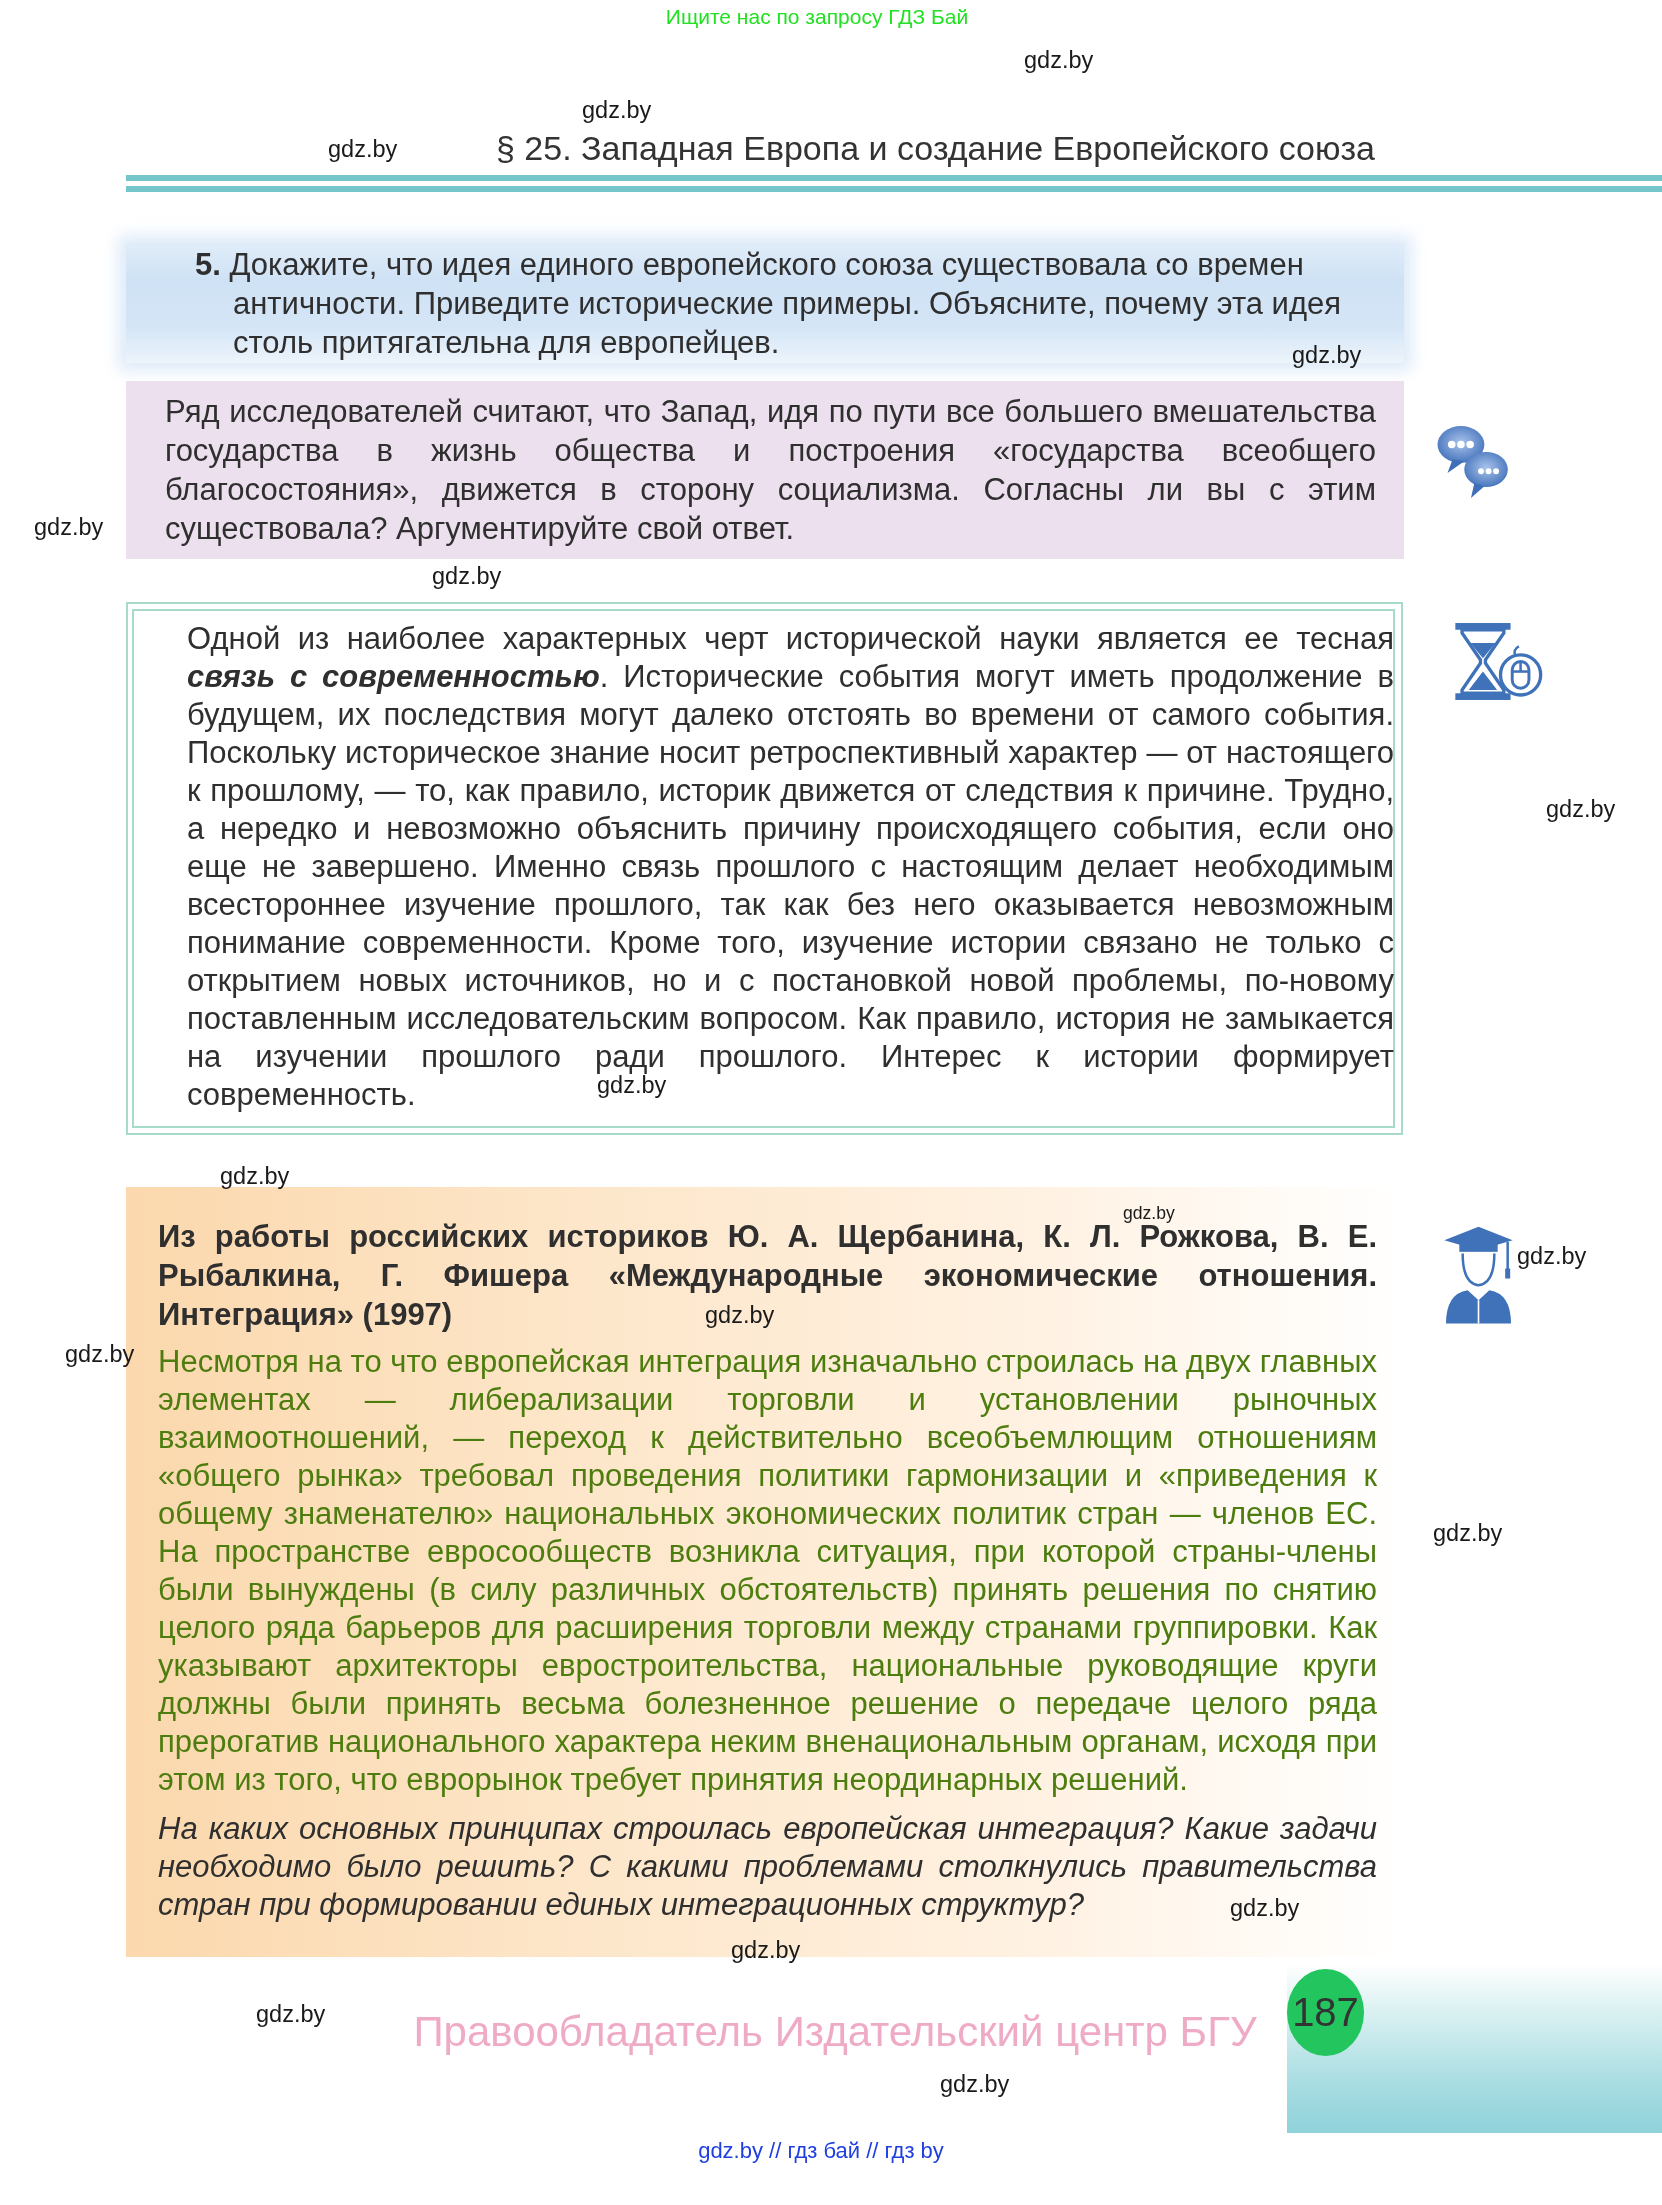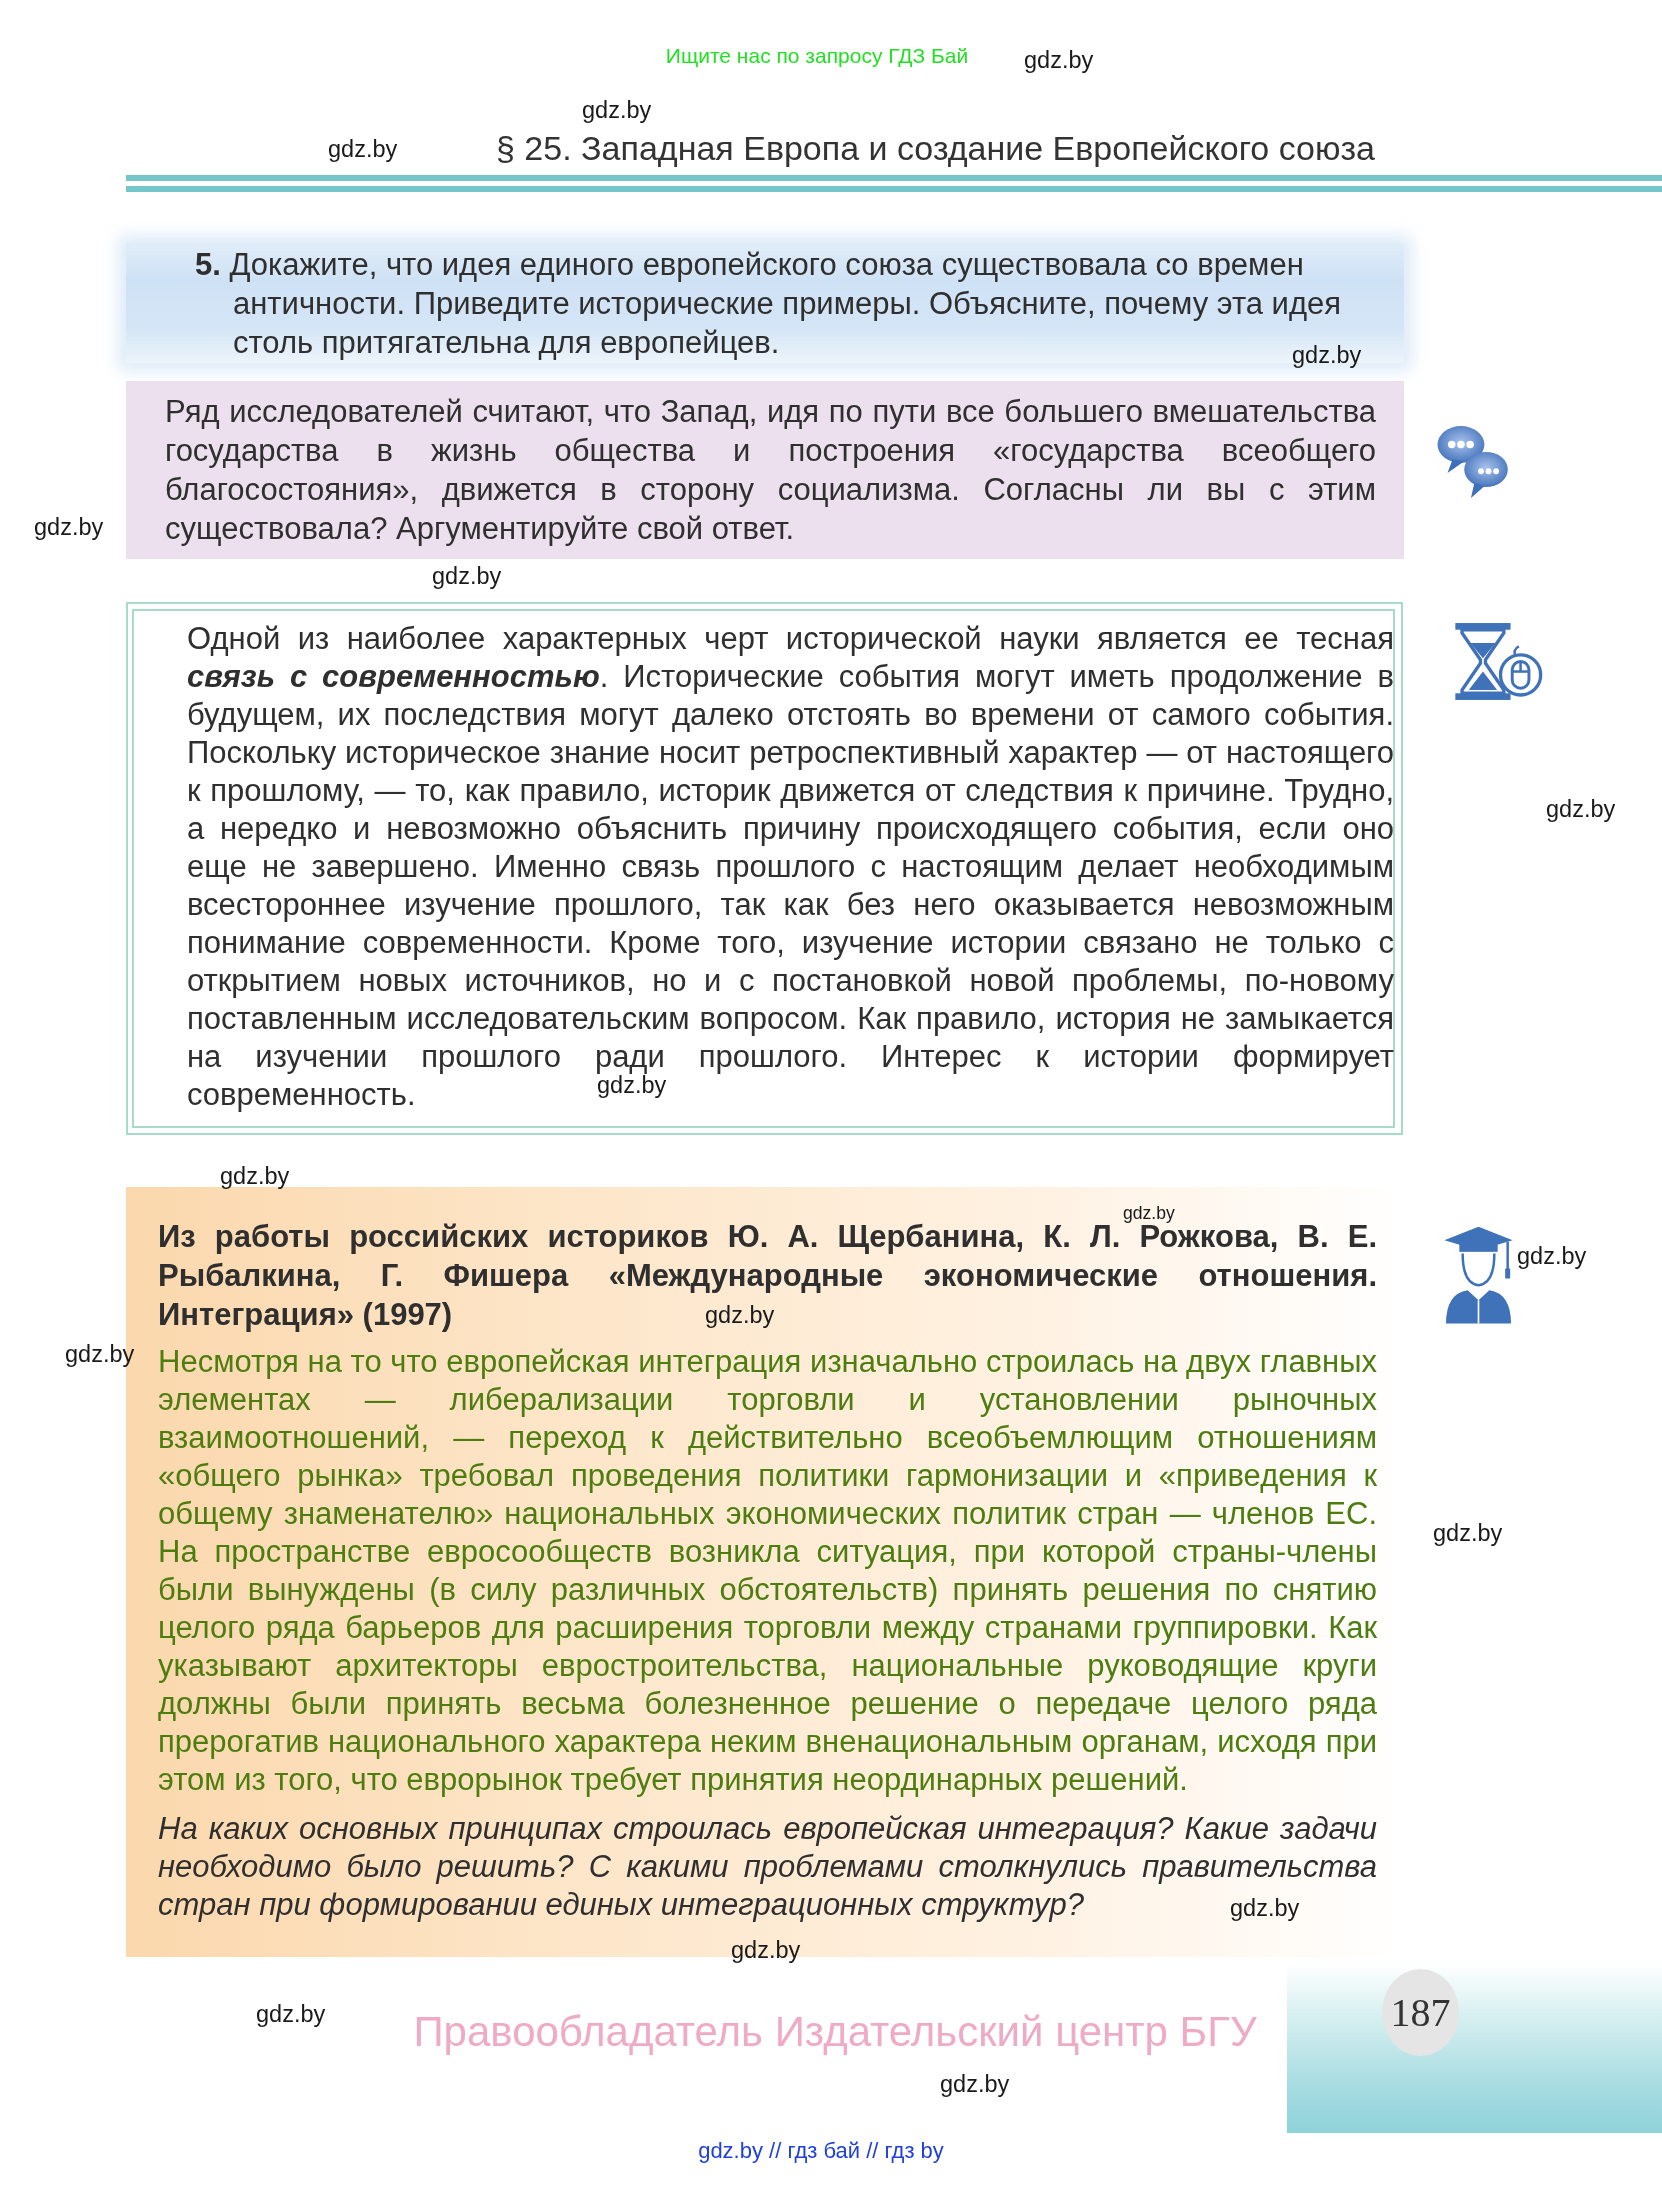--- a/index.html
+++ b/index.html
@@ -1,36 +1,36 @@
 <!DOCTYPE html>
 <html style="font-size:13.4px"><head>
 <meta charset="utf-8">
 <style>
   html,body{margin:0;padding:0;}
   body{width:1662px;height:2205px;position:relative;background:#ffffff;overflow:hidden;font-family:"Liberation Sans",sans-serif;color:#2b2b2b;}
   .wm{position:absolute;font-family:"Liberation Sans",sans-serif;font-size:23.5px;color:#1a1a1a;white-space:nowrap;}
-  .ad-top{position:absolute;top:5px;left:0;width:1634px;text-align:center;font-size:21px;color:#22e022;margin-top:39px;}
+  .ad-top{position:absolute;top:5px;left:0;width:1634px;text-align:center;font-size:21px;color:#22e022;}
   .title{position:absolute;left:496px;top:129px;font-size:34px;color:#333;white-space:nowrap;}
   .rule{position:absolute;left:126px;right:0;height:5.9px;background:#74c6ca;}
   .task{position:absolute;left:126px;top:243px;width:1278px;height:120px;background:linear-gradient(180deg,rgba(200,222,244,0.55) 0%,#cfe2f5 30%,#d4e5f6 70%,rgba(210,228,246,0.4) 100%);box-shadow:0 0 15px 8.4px rgba(205,225,245,0.7);}
   .task-text{position:absolute;left:195px;top:245px;width:1207px;font-size:31px;line-height:39px;color:#2f2f2f;}
   .task-text .num{font-weight:bold;}
   .task-text .indent{padding-left:38px;display:block;}
   .purple{position:absolute;left:126px;top:381px;width:1278px;height:178px;background:#ecdfee;}
   .purple-text{position:absolute;left:165px;top:392px;width:1211px;font-size:31px;line-height:39px;text-align:justify;color:#2f2f2f;}
   .greenbox{position:absolute;left:126px;top:602px;width:1273px;height:529px;border:2.5px solid #a6dacb;background:#fff;}
   .greenbox-inner{position:absolute;left:132px;top:609px;width:1259px;height:515px;border:2.5px solid #a6dacb;}
   .green-text{position:absolute;left:163px;top:620px;width:1207px;font-size:31px;line-height:38px;text-align:justify;color:#2f2f2f;margin-left:24px;}
   .green-text b{font-style:italic;font-weight:bold;}
   .orange{position:absolute;left:126px;top:1187px;width:1278px;height:770px;background:linear-gradient(90deg,#fbd8ad 0%,#fde6c9 35%,#fff1e1 70%,#ffffff 100%);}
   .orange-title{position:absolute;left:158px;top:1217px;width:1219px;font-size:31px;line-height:39px;font-weight:bold;color:#2f2f2f;text-align:justify;}
   .orange-body{position:absolute;left:158px;top:1343px;width:1219px;font-size:31px;line-height:38px;color:#4d7c0f;text-align:justify;}
   .orange-q{position:absolute;left:158px;top:1810px;width:1219px;font-size:31px;line-height:38px;font-style:italic;color:#2f2f2f;text-align:justify;}
   .pagebox{position:absolute;left:1287px;top:1964px;width:375px;height:169px;background:linear-gradient(180deg,#ffffff 0%,#d8f0f1 30%,#a9dde2 70%,#8fd2da 100%);}
-  .pagenum{position:absolute;left:1382px;top:1969px;width:77px;height:87px;border-radius:50%;background:#e5e5e5;text-align:center;line-height:87px;font-family:Liberation Serif, serif;font-size:40px;color:#333;}
+  .pagenum{position:absolute;left:1287px;top:1969px;width:77px;height:87px;border-radius:50%;background:#22c55e;text-align:center;line-height:87px;font-family:Liberation Sans, sans-serif;font-size:40px;color:#333;}
   .owner{position:absolute;left:0;width:1634px;text-align:center;top:2008px;font-size:42px;color:#efaac6;margin-left:18px;}
   .bottom-links{position:absolute;left:0;width:1642px;text-align:center;top:2138px;font-size:22px;color:#1f3fe0;}
   .icon{position:absolute;}
 </style>
 </head>
 <body>
 
 <div class="ad-top">Ищите нас по запросу ГДЗ Бай</div>
 
 <div class="title">§ 25. Западная Европа и создание Европейского союза</div>

